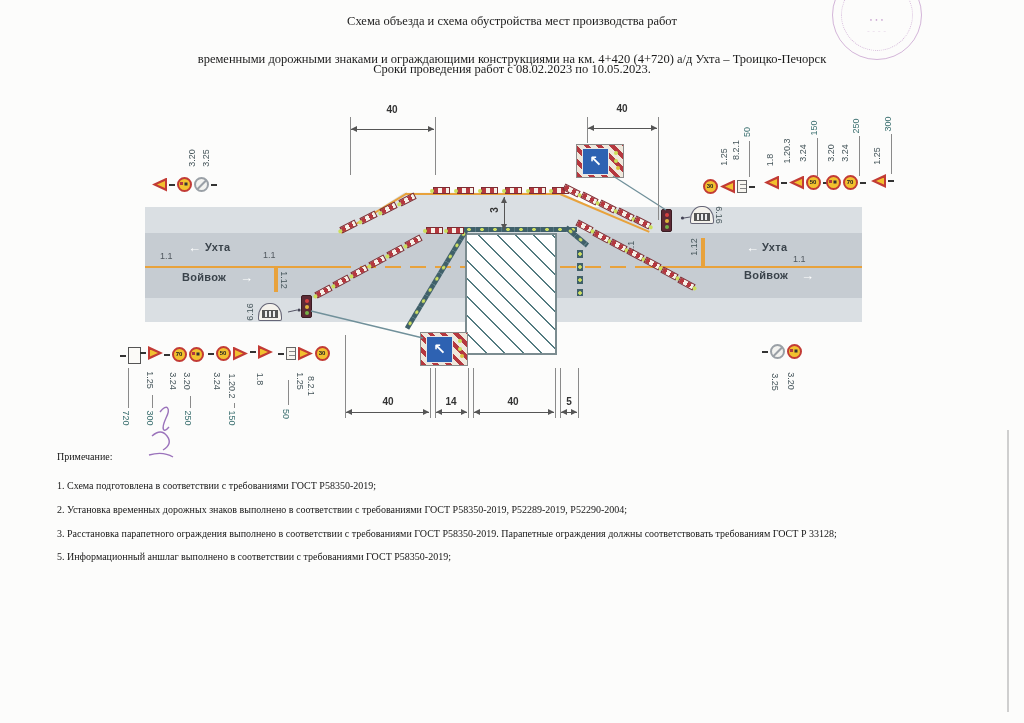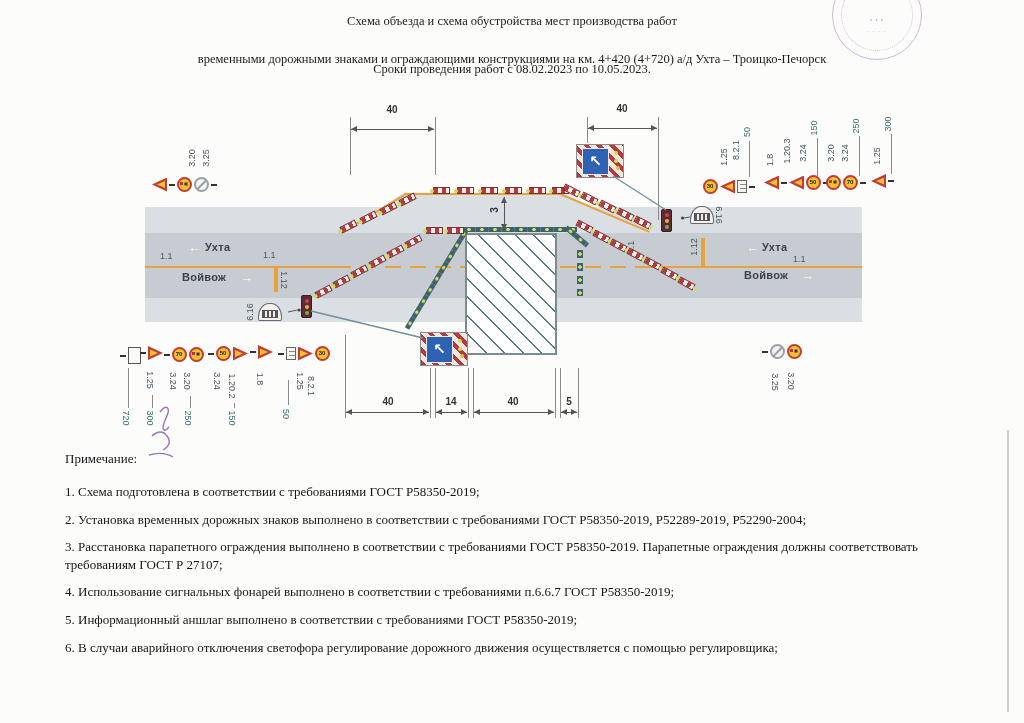--- a/index.html
+++ b/index.html
@@ -3,21 +3,21 @@
 <meta charset="utf-8">
 <style>
   html,body{margin:0;padding:0;background:#e9e9e9;}
   #page{position:relative;width:1024px;height:723px;background:#fcfcfb;overflow:hidden;
         font-family:"Liberation Sans",sans-serif;}
   .abs{position:absolute;}
   
   .title-line{position:absolute;width:100%;text-align:center;font-family:"Liberation Serif",serif;
               font-size:12.5px;color:#1c1c1c;}
   .notes{position:absolute;left:57px;top:450px;width:908px;font-family:"Liberation Serif",serif;
-         font-size:13px;color:#161616;line-height:1.32;margin-left:8px;}
+         font-size:10px;color:#161616;line-height:1.32;}
   .notes p{margin:0 0 10.5px 0;}
   .vlbl{position:absolute;white-space:nowrap;font:9px "Liberation Sans",sans-serif;color:#45555a;
         transform:translate(-50%,-50%) rotate(-90deg);}
   .vlbl.r90{transform:translate(-50%,-50%) rotate(90deg);}
   .dist{color:#3a6f6f;}
   .dlb{position:absolute;transform:translate(-50%,0);font:bold 10px "Liberation Sans",sans-serif;color:#333;}
   .hlbl{position:absolute;font:9px "Liberation Sans",sans-serif;color:#50585e;}
   .dest{position:absolute;font:bold 11px "Liberation Sans",sans-serif;color:#3a434b;letter-spacing:.3px;}
   .warr{position:absolute;color:#fff;font:bold 13px "Liberation Sans",sans-serif;line-height:10px;}
   
@@ -367,20 +367,18 @@
     <span class="rs gray"></span>
     <span class="rs cars"></span>
   </div>
   <span class="vlbl r90" style="left:775px;top:382px;">3.25</span>
   <span class="vlbl r90" style="left:791px;top:381px;">3.20</span>
 
   <div class="notes">
     <p style="margin-bottom:16px;">Примечание:</p>
     <p>1. Схема подготовлена в соответствии с требованиями ГОСТ Р58350-2019;</p>
     <p>2. Установка временных дорожных знаков выполнено в соответствии с требованиями ГОСТ Р58350-2019, Р52289-2019, Р52290-2004;</p>
-    <p>3. Расстановка парапетного ограждения выполнено в соответствии с требованиями ГОСТ Р58350-2019. Парапетные ограждения должны соответствовать требованиям ГОСТ Р 27107;</p>
-    <p>4. Использование сигнальных фонарей выполнено в соответствии с требованиями п.6.6.7 ГОСТ Р58350-2019;</p>
+    <p>3. Расстановка парапетного ограждения выполнено в соответствии с требованиями ГОСТ Р58350-2019. Парапетные ограждения должны соответствовать требованиям ГОСТ Р 33128;</p>
     <p>5. Информационный аншлаг выполнено в соответствии с требованиями ГОСТ Р58350-2019;</p>
-    <p>6. В случаи аварийного отключения светофора регулирование дорожного движения осуществляется с помощью регулировщика;</p>
   </div>
 
   <div class="edge" style="left:1007px;top:430px;width:1.5px;height:282px;"></div>
 </div>
 
 </body></html>

